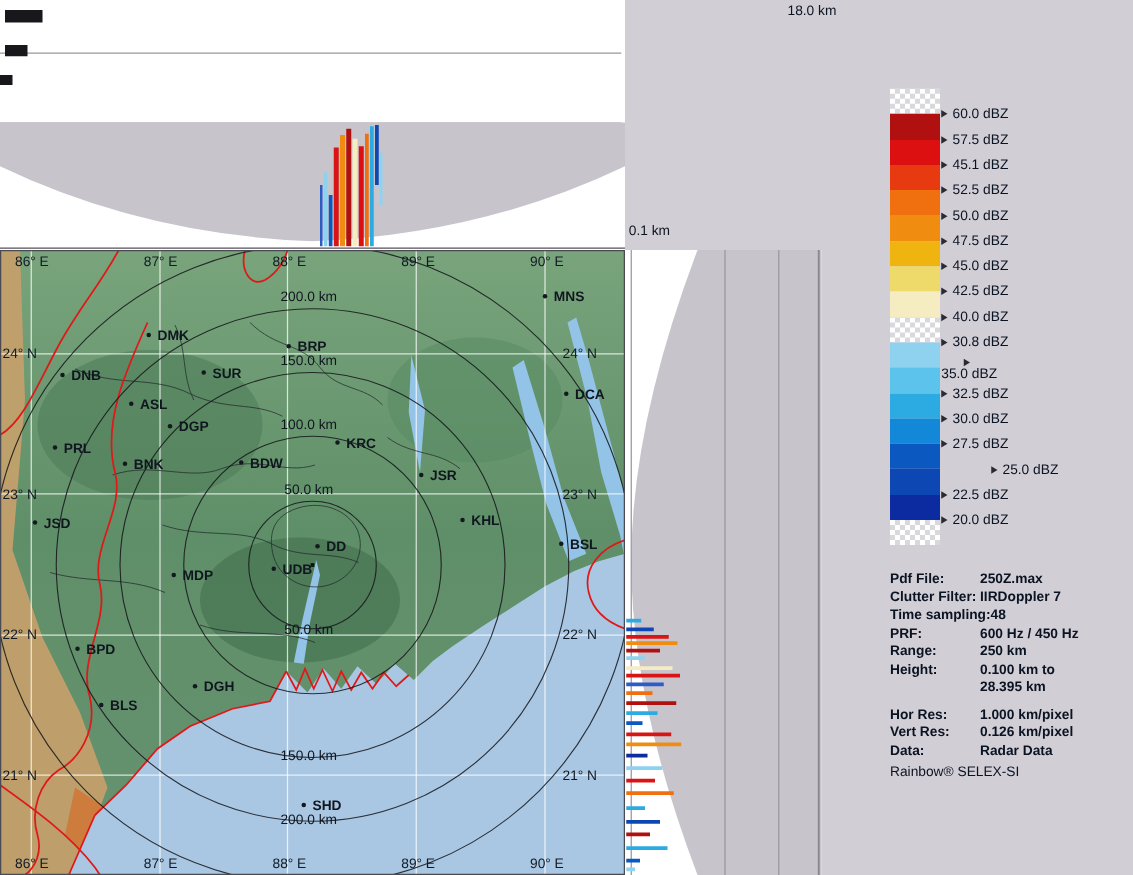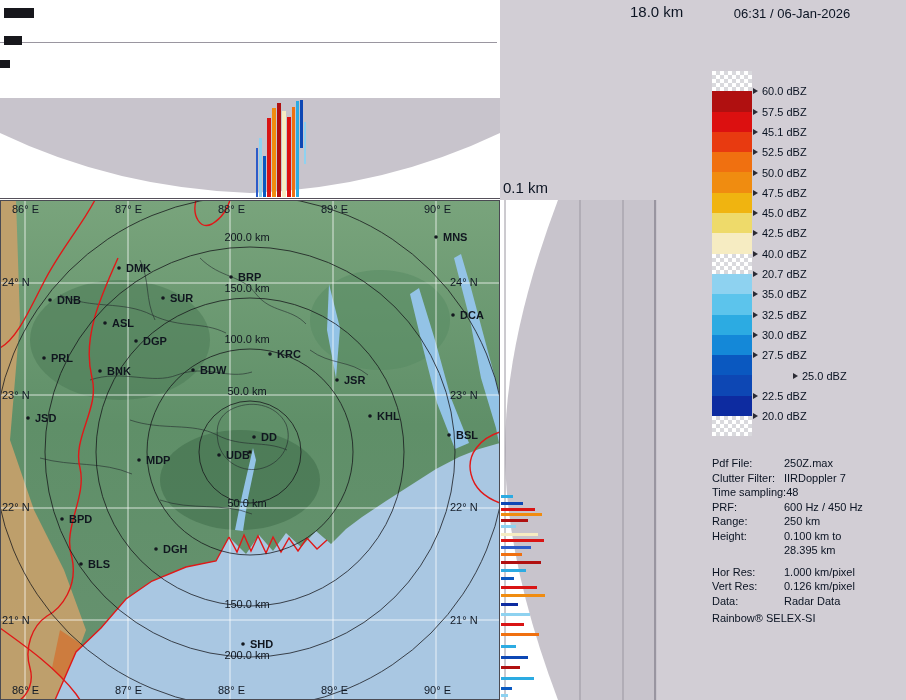--- a/index.html
+++ b/index.html
@@ -11,21 +11,21 @@
     color:#0a1322;
   }
   .panel { position:absolute; background:#ffffff; }
   #top-panel  { left:0; top:0; width:500px; height:200px; }
   #map-panel  { left:0; top:200px; width:500px; height:500px; }
   #side-panel { left:500px; top:200px; width:157px; height:500px; }
   .hline { position:absolute; left:0; width:497px; height:1px; background:#9a96a0; }
   .axis-artifact { position:absolute; background:#17171c; }
   .echo-layer { position:absolute; left:0; top:0; right:0; bottom:0; }
   .echo-bar { position:absolute; }
-  .axis-label { position:absolute; font-size:15px; color:#0c1422; white-space:nowrap; }
+  .axis-label { position:absolute; font-size:11px; color:#0c1422; white-space:nowrap; }
 
   
   .city-label { font-size:11px; font-weight:700; fill:#10161f; }
   .ring-label { font-size:11px; fill:#10161f; text-anchor:middle; }
   .edge-label { font-size:11px; fill:#121a26; }
 
   
   #legend { position:absolute; left:678px; top:0; width:228px; height:700px; }
   .legend-title { text-align:center; font-size:13px; line-height:16.5px; }
   .legend-title:first-child { margin-top:6px; }
@@ -33,21 +33,21 @@
   .scale-cell { width:40px; height:20.3px; }
   .checker {
     background-image:conic-gradient(#d9d9dd 25%, #ffffff 25% 50%, #d9d9dd 50% 75%, #ffffff 75%);
     background-size:8px 8px;
   }
   #dbz-labels { position:absolute; left:75px; top:71px; width:130px; height:380px; }
   .scale-label { position:absolute; display:flex; align-items:center; font-size:11px; height:14px; white-space:nowrap; }
   .scale-arrow { width:0; height:0; border-left:5px solid #2a2a33;
     border-top:3.5px solid transparent; border-bottom:3.5px solid transparent; margin-right:4px; }
   #info { position:absolute; left:34px; top:456px; font-size:11px; }
-  .info-row { line-height:14.5px; white-space:nowrap; }
+  .info-row { line-height:14.5px; white-space:nowrap;font-weight:bold; }
   .info-row.gap { margin-top:7px; }
   .info-label { display:inline-block; min-width:72px; }
   #brand { position:absolute; left:34px; top:612px; font-size:11px; }
 </style>
 </head>
 <body>
 
 <div id="top-panel" class="panel">
   <div class="hline" style="top:42px"></div>
   <div class="hline" style="top:98px"></div>
@@ -257,21 +257,20 @@
         <text x="450" y="199" class="edge-label">23° N</text>
         <text x="450" y="311" class="edge-label">22° N</text>
         <text x="450" y="424" class="edge-label">21° N</text>
       </g>
 
   <rect x="0.5" y="0.5" width="499" height="499" fill="none" stroke="#4a4a52" stroke-width="1"></rect>
 </svg>
 </div>
 
 <div id="legend">
-  <div class="legend-title">06:31 / 06-Jan-2026</div>
   <div id="dbz-scale">
       <div class="scale-cell checker"></div>
       <div class="scale-cell" style="background: rgb(176, 16, 16);"></div>
       <div class="scale-cell" style="background: rgb(220, 16, 16);"></div>
       <div class="scale-cell" style="background: rgb(232, 58, 16);"></div>
       <div class="scale-cell" style="background: rgb(240, 112, 16);"></div>
       <div class="scale-cell" style="background: rgb(240, 140, 16);"></div>
       <div class="scale-cell" style="background: rgb(240, 180, 16);"></div>
       <div class="scale-cell" style="background: rgb(238, 218, 106);"></div>
       <div class="scale-cell" style="background: rgb(246, 236, 194);"></div>
@@ -317,23 +316,23 @@
       <div class="scale-label" style="top: 155.4px;">
         <span class="scale-arrow"></span>
         <span>42.5 dBZ</span>
       </div>
       <div class="scale-label" style="top: 175.7px;">
         <span class="scale-arrow"></span>
         <span>40.0 dBZ</span>
       </div>
       <div class="scale-label" style="top: 196px;">
         <span class="scale-arrow"></span>
-        <span>20.7 dBZ</span>
-      </div>
-      <div class="scale-label" style="top: 216.3px;">
+        <span>30.8 dBZ</span>
+      </div>
+      <div class="scale-label" style="top: 216.3px; flex-direction: column;">
         <span class="scale-arrow"></span>
         <span>35.0 dBZ</span>
       </div>
       <div class="scale-label" style="top: 236.6px;">
         <span class="scale-arrow"></span>
         <span>32.5 dBZ</span>
       </div>
       <div class="scale-label" style="top: 256.9px;">
         <span class="scale-arrow"></span>
         <span>30.0 dBZ</span>

